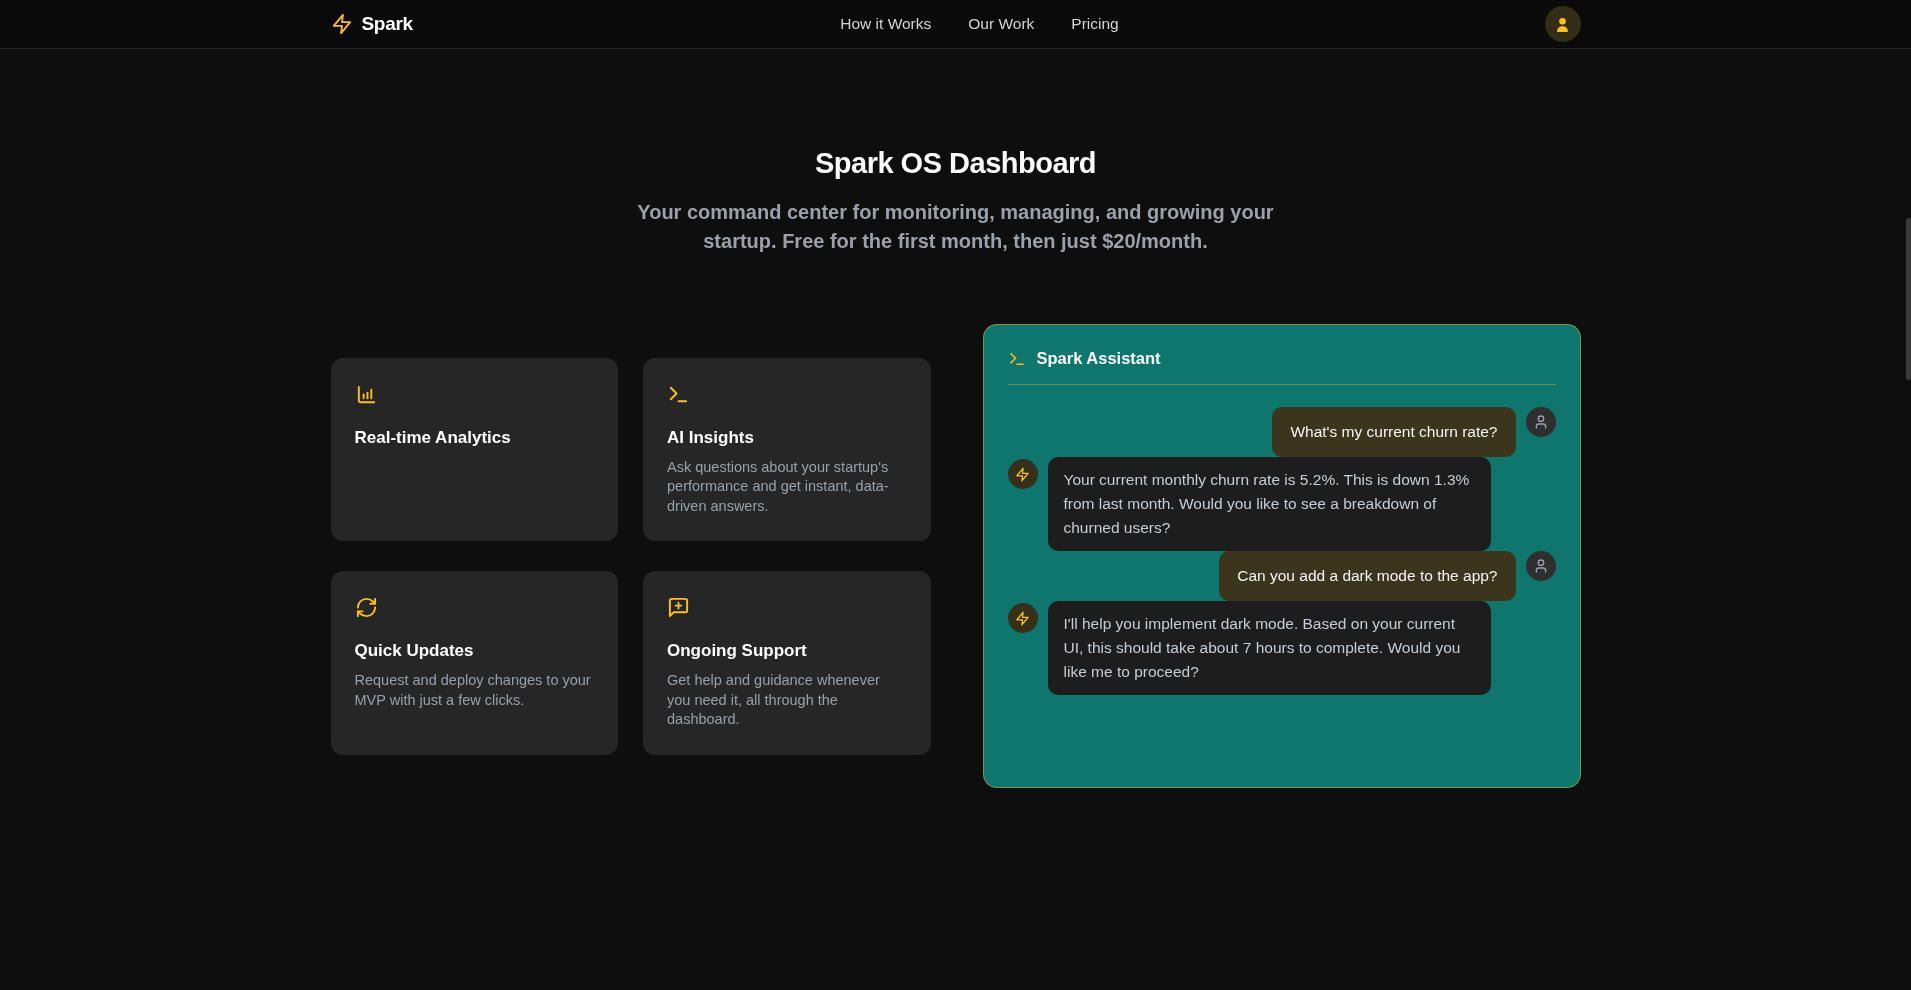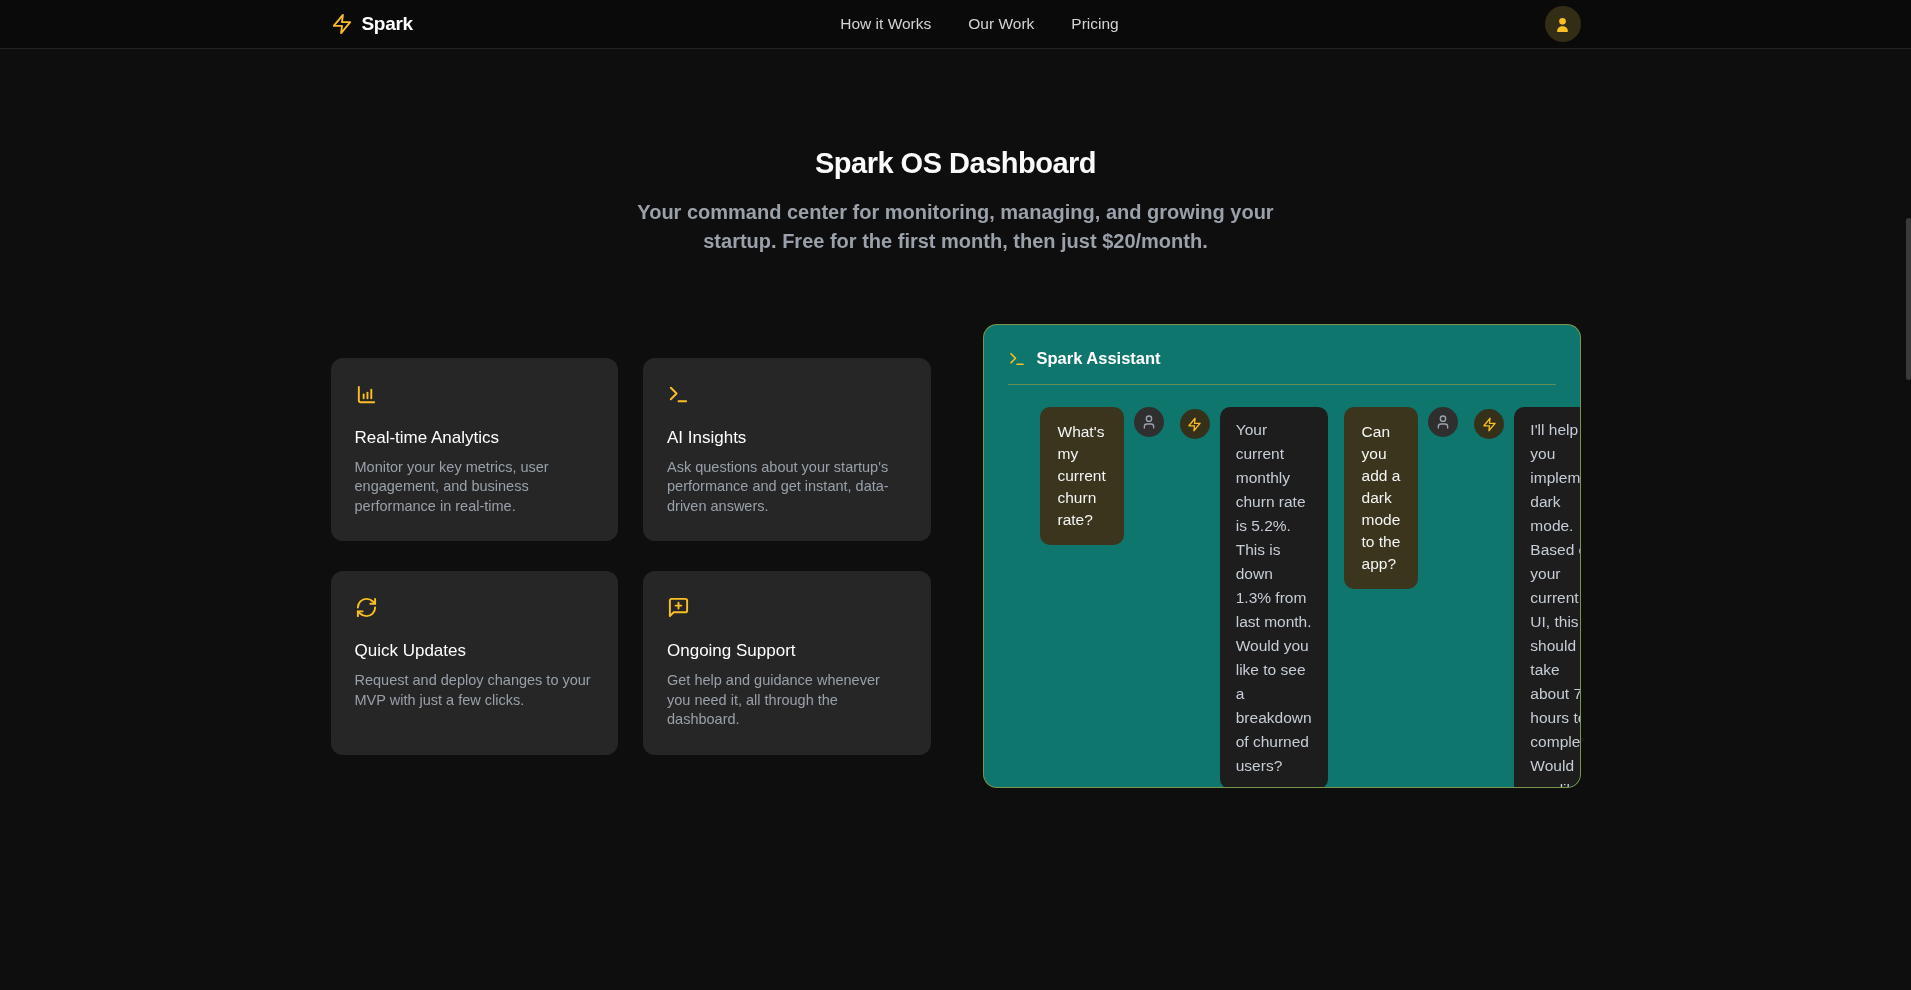--- a/index.html
+++ b/index.html
@@ -97,21 +97,21 @@
     background: #262626;
     border-radius: 12px;
     padding: 25px 24px 25px;
     cursor: pointer;
   }
   .card-icon { display: inline-block; }
   .card-icon svg { width: 23px; height: 23px; color: #fbbf24; }
   .card h3 {
     margin-top: 18px;
     font-size: 17px;
-    font-weight: 400;
+    font-weight: 700;
     color: #fff;
   }
   .card p {
     margin-top: 10px;
     font-size: 14.5px;
     line-height: 19.5px;
     color: #98a0aa;
   }
 
   
@@ -131,23 +131,21 @@
   }
   .chat-header svg { width: 18px; height: 18px; color: #fbbf24; }
   .chat-title { font-size: 16.5px; font-weight: 700; color: #fff; }
   .chat-divider {
     margin: 16px 24px 0;
     border-top: 1px solid rgba(251, 191, 36, 0.35);
   }
   .chat-messages {
     padding: 22px 24px 40px;
     display: flex;
-    flex-direction: row;
-    gap: 16px;
-    margin-left: 32px;
+    flex-direction: column;
   }
   .msg-row { display: flex; gap: 10px; align-items: flex-start; }
   .msg-row.user { justify-content: flex-end; }
   .msg-avatar {
     width: 30px; height: 30px;
     flex: 0 0 30px;
     border-radius: 50%;
     display: flex; align-items: center; justify-content: center;
   }
   .msg-avatar.bot { background: #35301a; margin-top: 2px; }
@@ -219,21 +217,20 @@
       <div class="card">
         <span class="card-icon">
           <svg viewBox="0 0 24 24" fill="none" stroke="currentColor" stroke-width="2" stroke-linecap="round" stroke-linejoin="round">
               <path d="M4 4v14a2 2 0 0 0 2 2h14"></path>
               <path d="M9 16v-4"></path>
               <path d="M13 16v-6"></path>
               <path d="M17 16V7"></path>
             </svg>
         </span>
         <h3>Real-time Analytics</h3>
-        <p>Monitor your key metrics, user engagement, and business performance in real-time.</p>
       </div>
 
       <div class="card">
         <span class="card-icon">
           <svg viewBox="0 0 24 24" fill="none" stroke="currentColor" stroke-width="2" stroke-linecap="round" stroke-linejoin="round">
               <polyline points="4 17 10 11 4 5"></polyline>
               <line x1="12" y1="19" x2="20" y2="19"></line>
             </svg>
         </span>
         <h3>AI Insights</h3>

